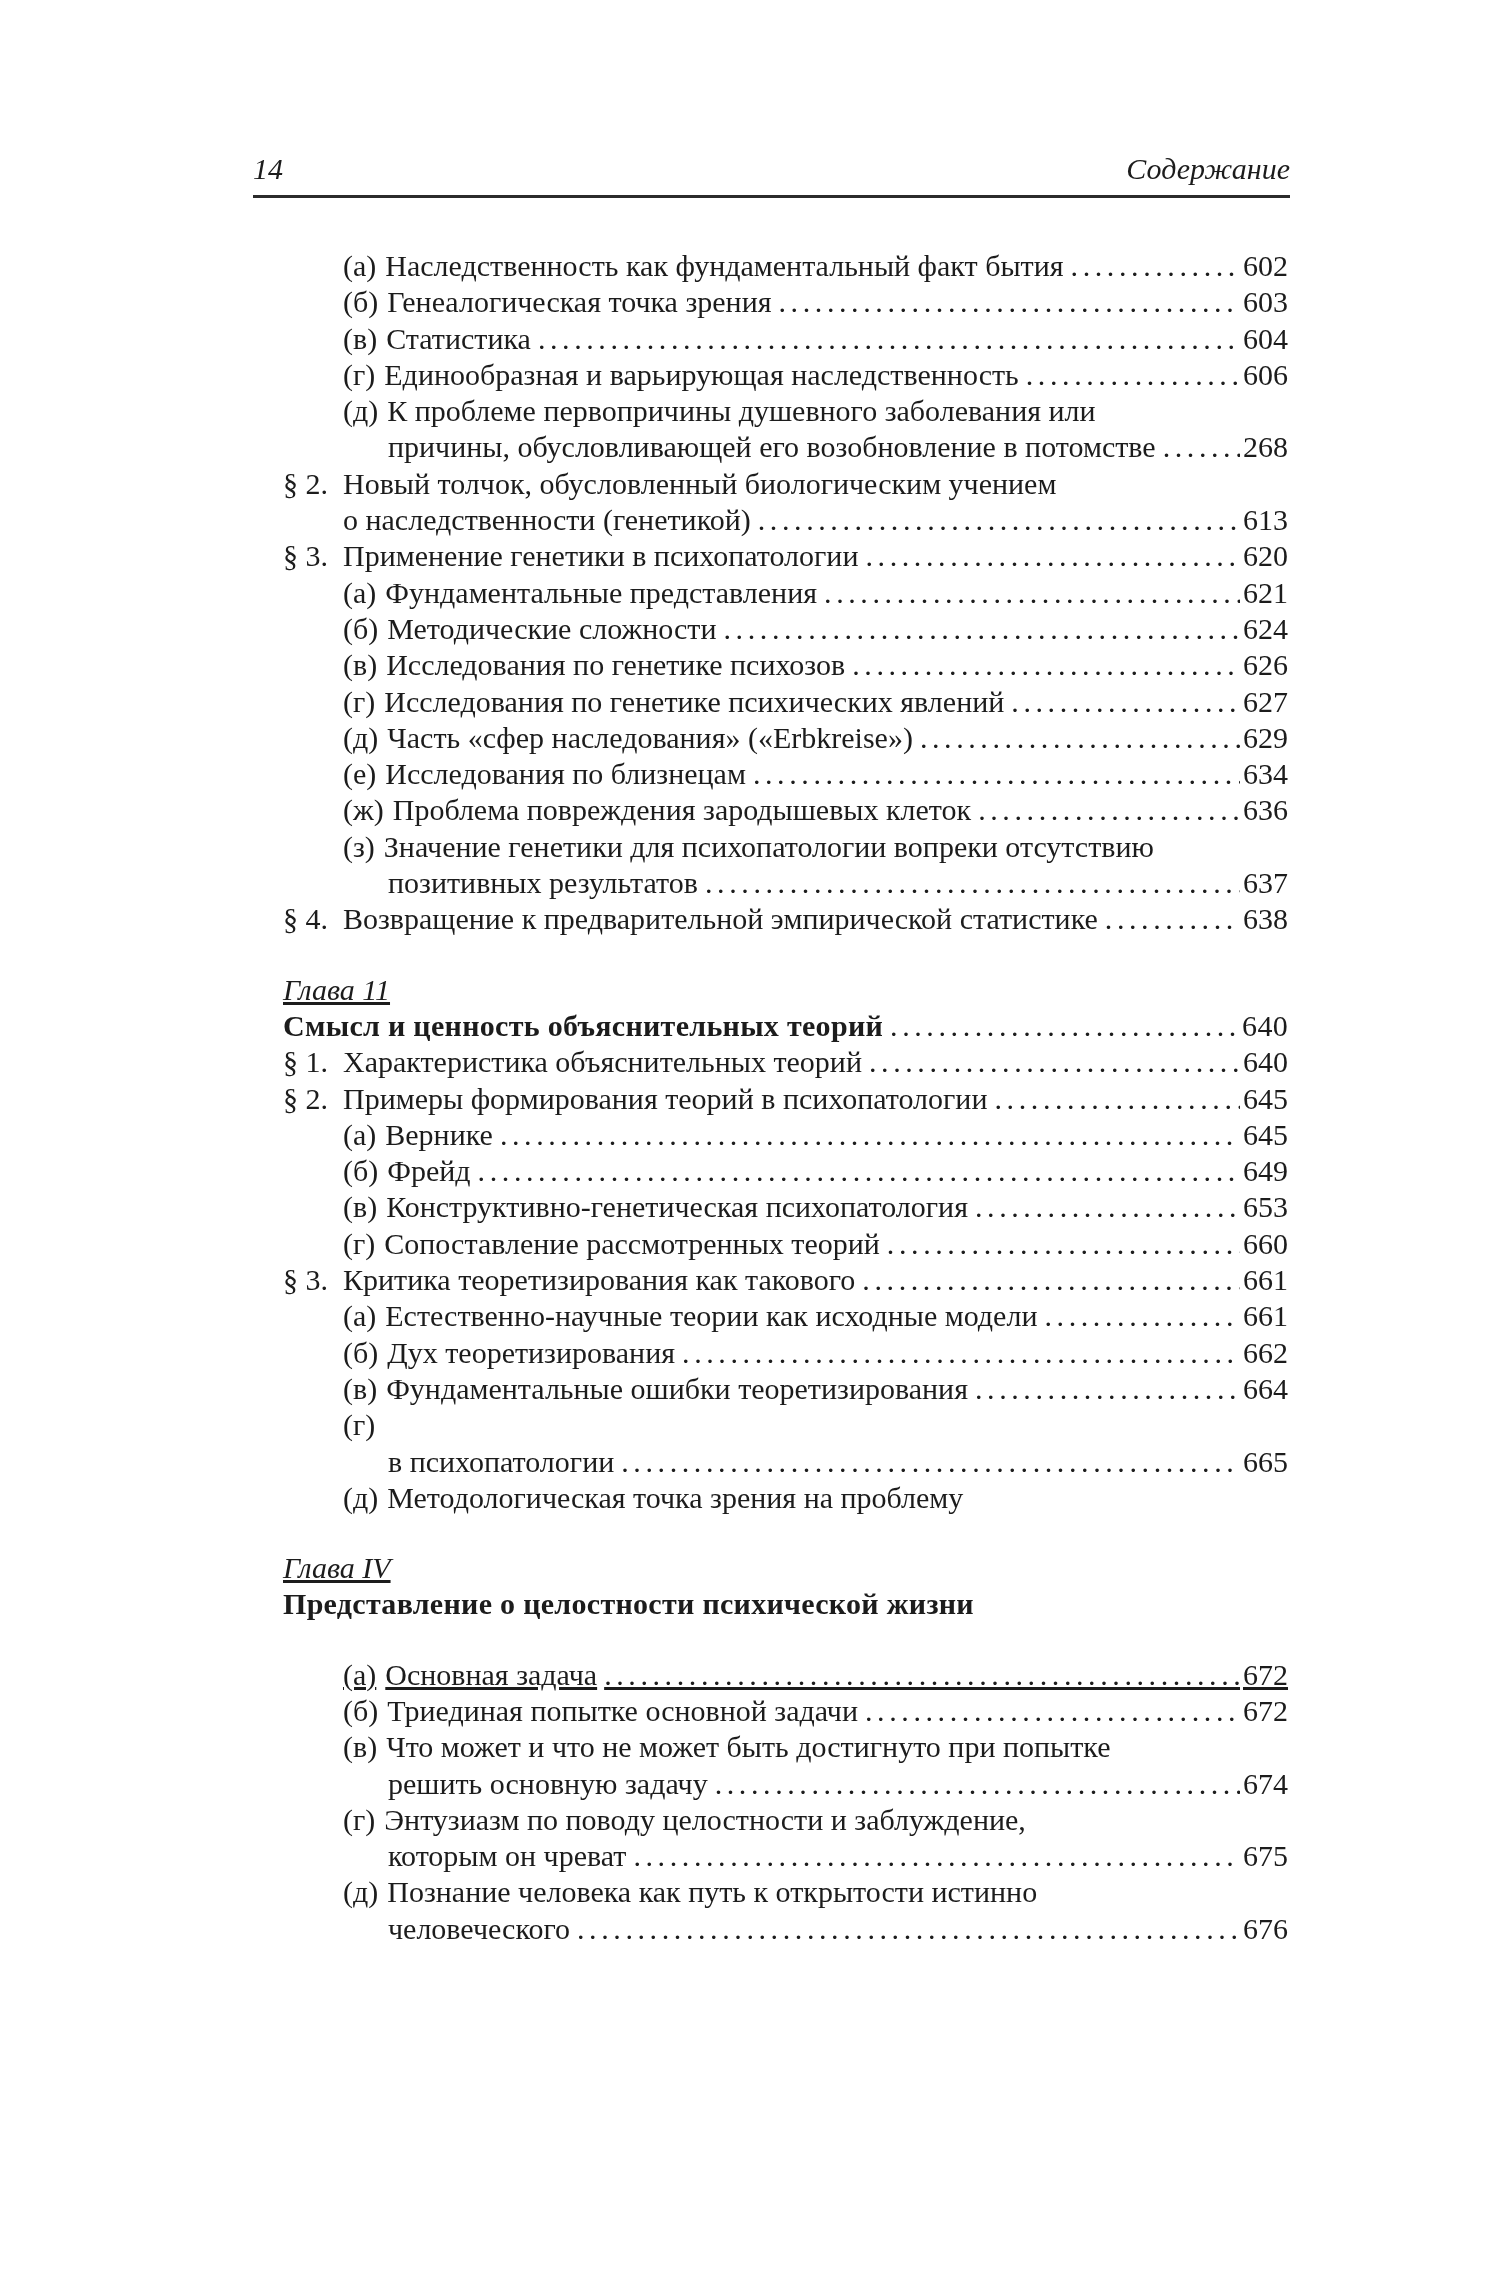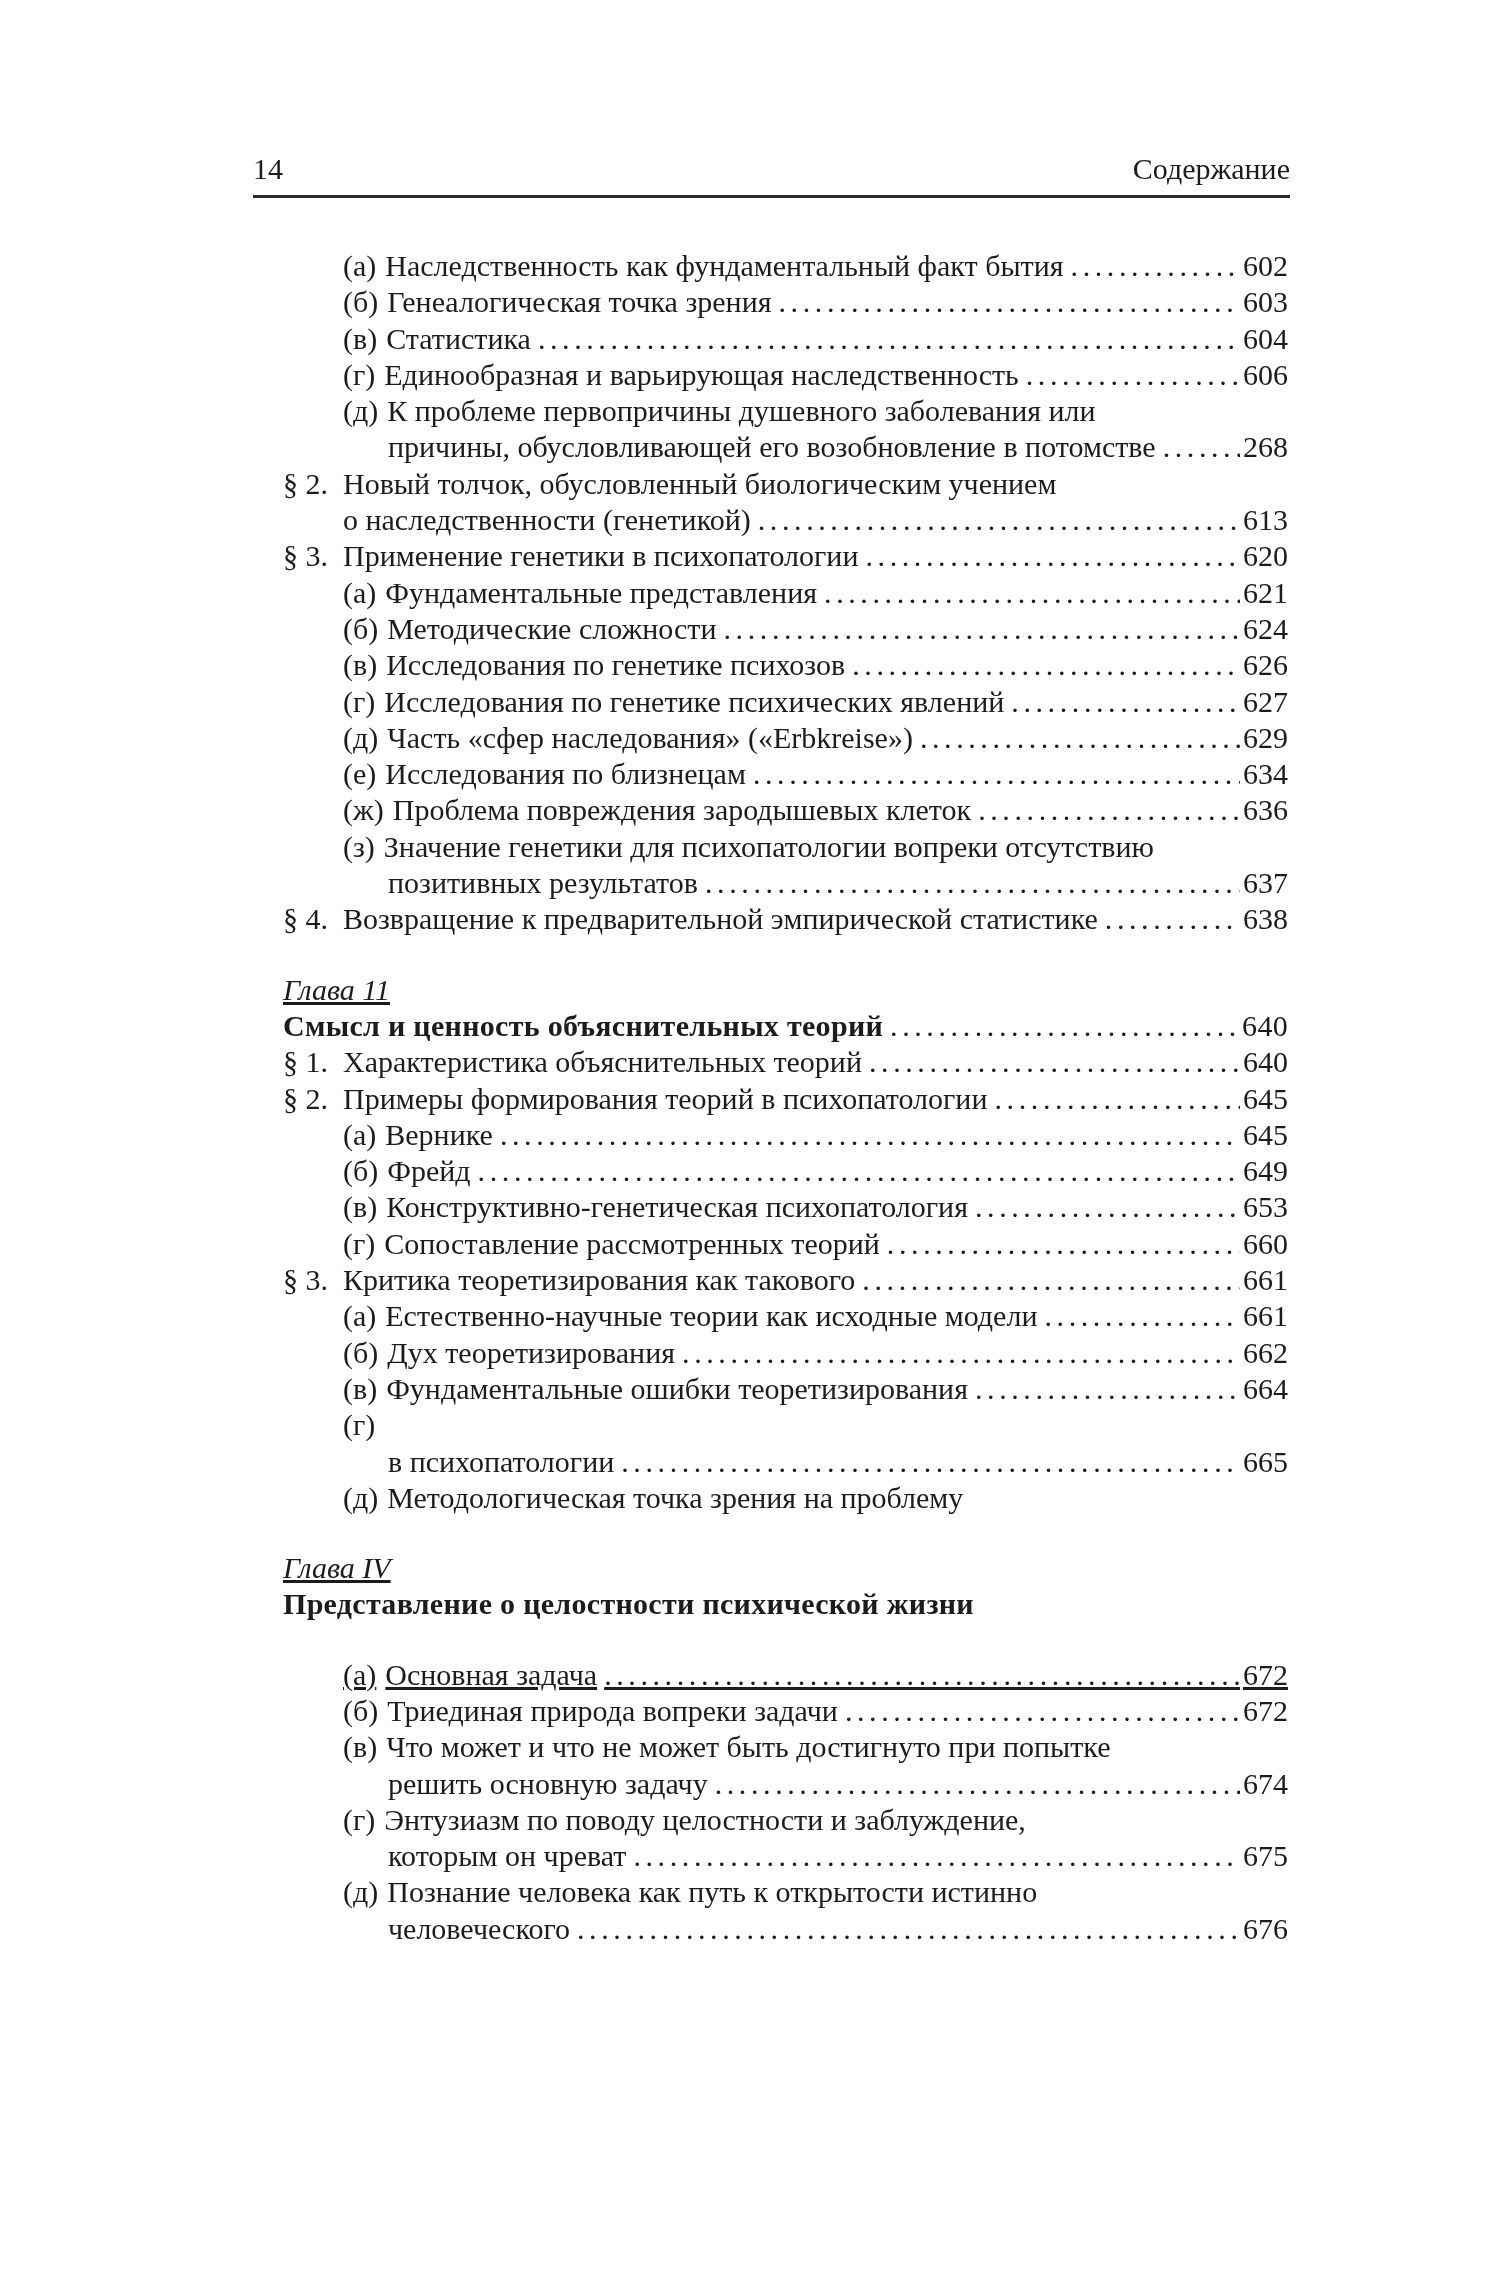--- a/index.html
+++ b/index.html
@@ -19,20 +19,21 @@
   .running-head {
     margin: 152px 0 0 253px;
     width: 1037px;
     display: flex;
     justify-content: space-between;
     align-items: baseline;
     font-size: 30px;
     line-height: 34px;
     padding-bottom: 9px;
     border-bottom: 3px solid #2b2b2b;
+    font-style: italic;
   }
   
   .toc {
     margin: 50px 0 0 283px;
     width: 1005px;
     font-size: 30px;
   }
   .row {
     display: flex;
     align-items: baseline;
@@ -289,21 +290,21 @@
 
   </div>
     <div class="row item gap">
     <span class="label">(а)</span>
     <span class="text">Основная задача</span>
     <span class="leader"></span>
     <span class="pagenum">672</span>
   </div>
     <div class="row item">
     <span class="label">(б)</span>
-    <span class="text">Триединая природа вопреки задачи</span>
+    <span class="text">Триединая попытке основной задачи</span>
     <span class="leader"></span>
     <span class="pagenum">672</span>
   </div>
     <div class="row item">
     <span class="label">(в)</span>
     <span class="text">Что может и что не может быть достигнуто при попытке</span>
 
   </div>
     <div class="row item-cont">
 

